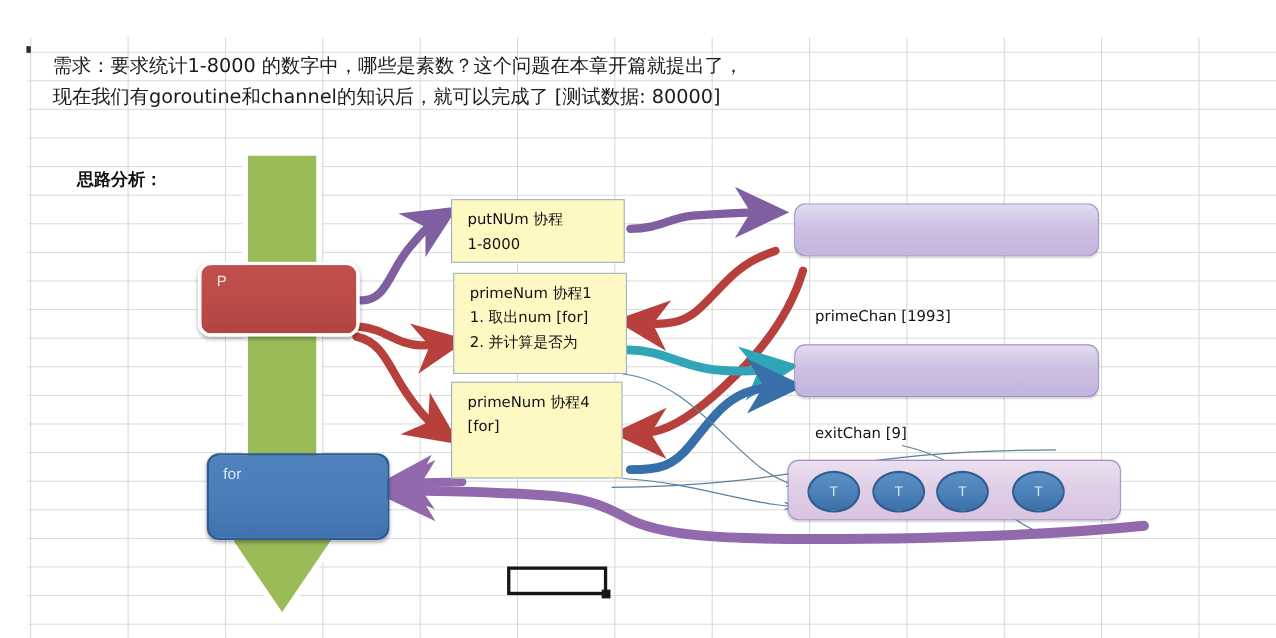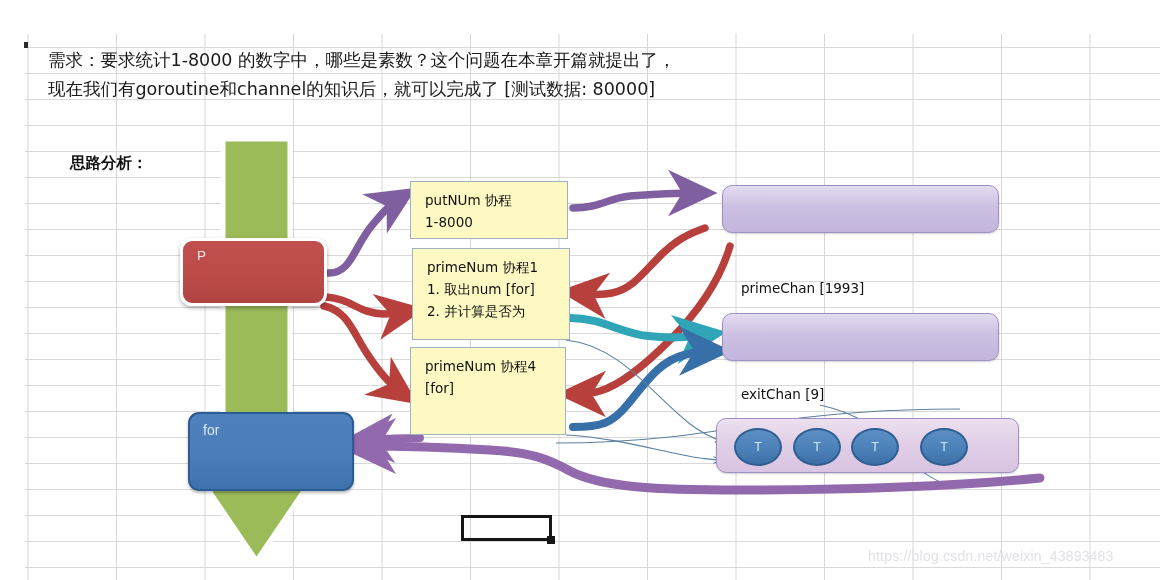--- a/index.html
+++ b/index.html
@@ -296,15 +296,14 @@
   <div class="chan-bar" id="bar-exit"></div>
 
   <div class="t-circle" style="left:734px">T</div>
   <div class="t-circle" style="left:793px">T</div>
   <div class="t-circle" style="left:851px">T</div>
   <div class="t-circle" style="left:920px">T</div>
 
   <div class="sel-cell"></div>
   <div class="sel-handle"></div>
 
-  <div class="watermark">https://blog.csdn.net/weixin_43893483</div>
 
 </div>
 
 </body></html>

